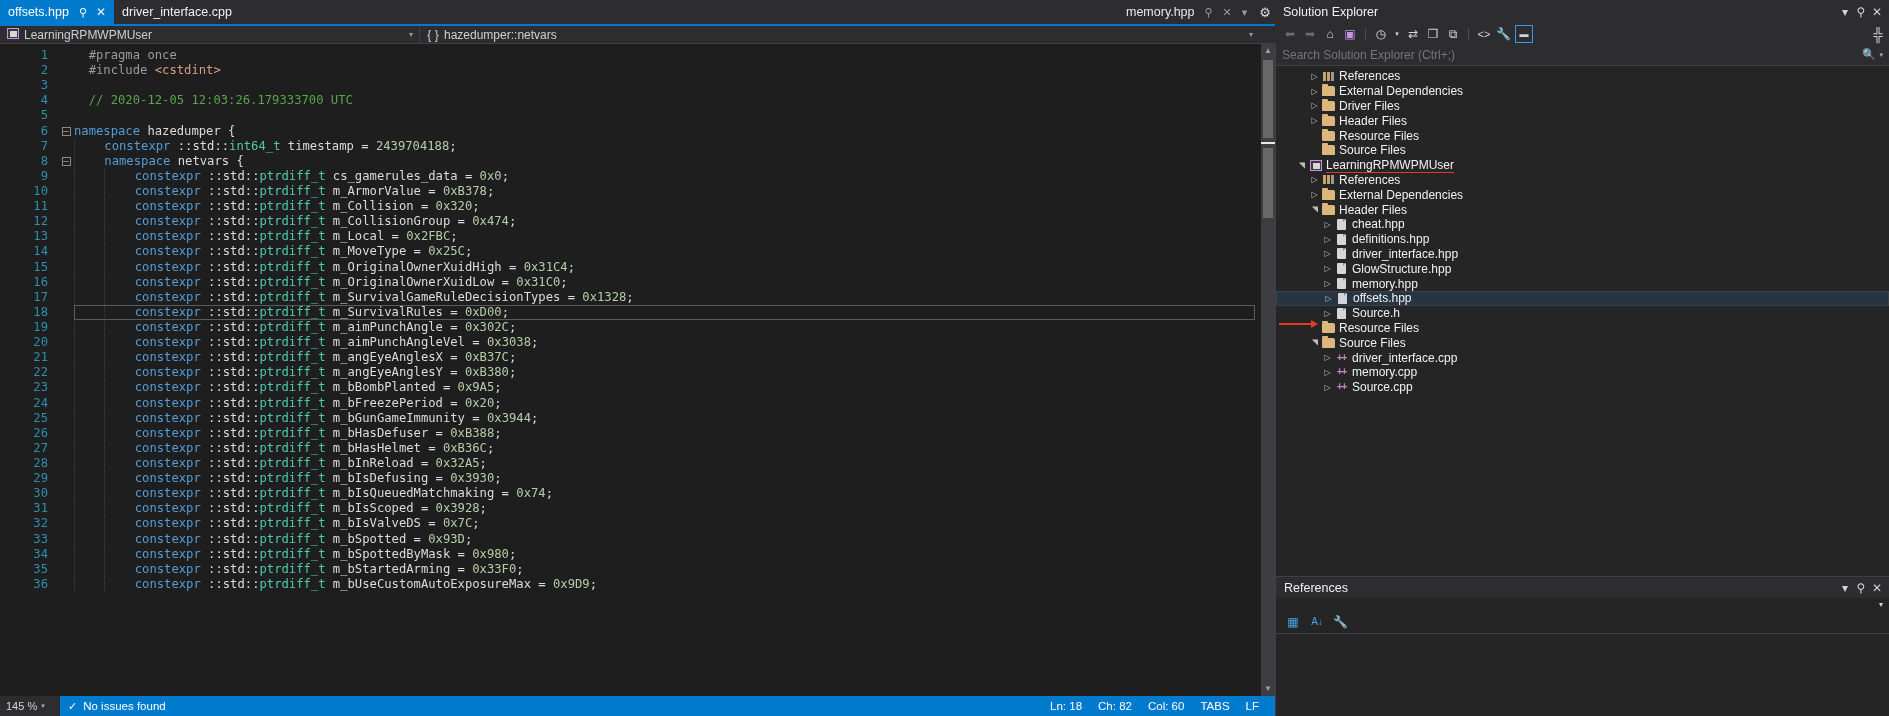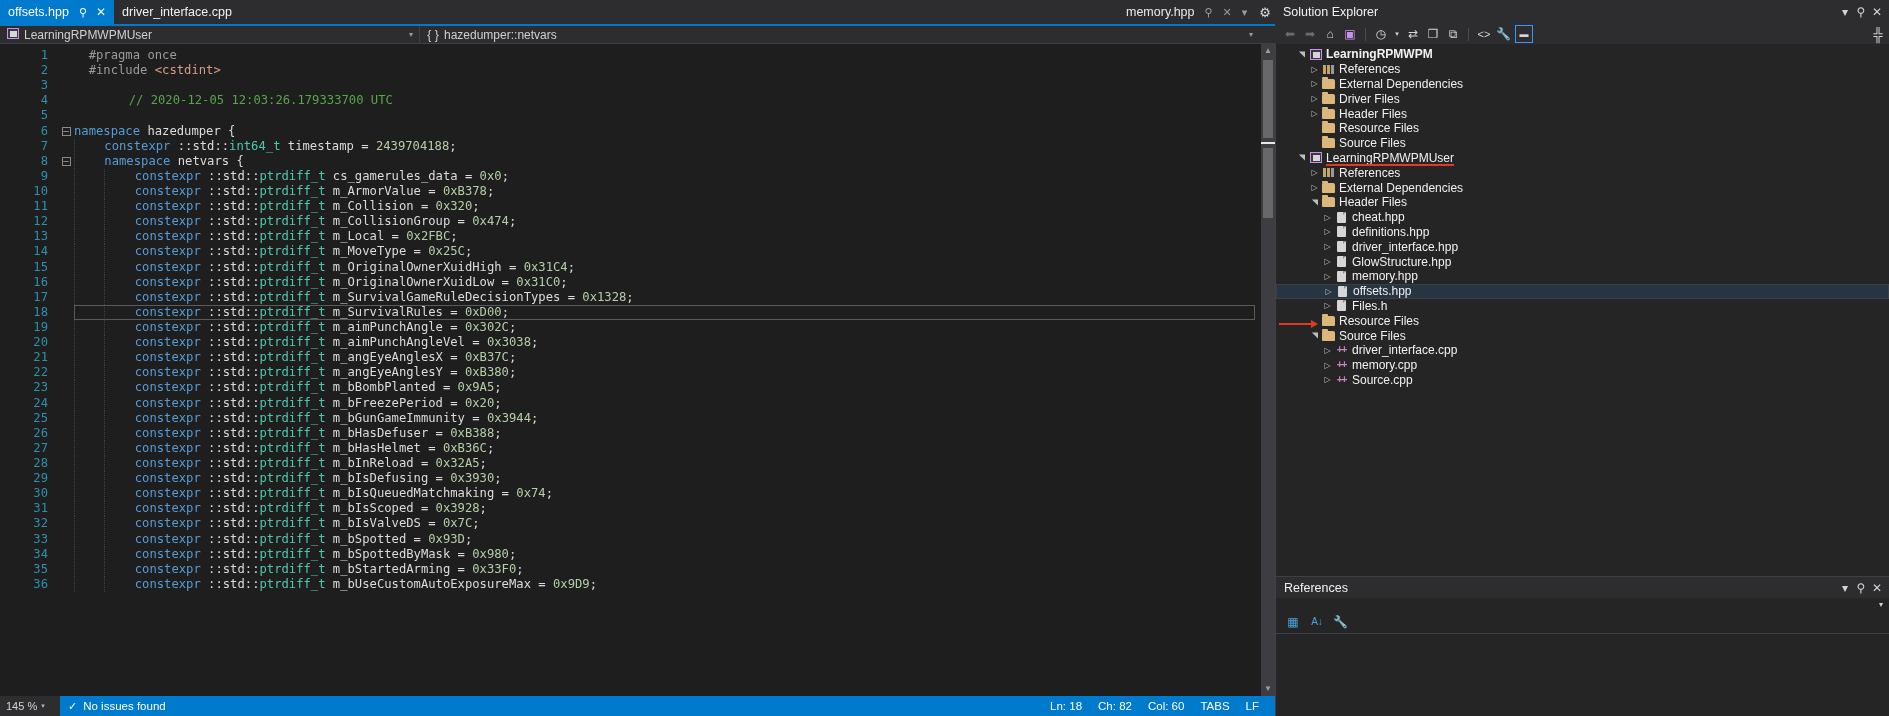--- a/index.html
+++ b/index.html
@@ -52,21 +52,21 @@
   .ln-num{width:58px;text-align:right;padding-right:10px;color:#2b91af;flex:0 0 58px;font-size:12.2px;}
   .fold{width:16px;flex:0 0 16px;text-align:center;color:#9a9a9a;font-size:9px;line-height:1;}
   .codetext{flex:1 1 auto;white-space:pre;}
   .ln-row.current .codetext-wrap{position:absolute;left:74px;right:6px;top:0;bottom:0;border:1px solid #5a5a5a;pointer-events:none;}
   .guide{display:inline-block;width:0;border-left:1px dotted #404040;height:15px;vertical-align:middle;}
 
   .kw{color:#569cd6;}
   .typ{color:#4ec9b0;}
   .id{color:#dcdcdc;}
   .num{color:#b5cea8;}
-  .com{color:#57a64a;margin-left:40px;}
+  .com{color:#57a64a;}
   .pp{color:#9b9b9b;}
   .str{color:#d69d85;}
 
   
   .ed-scroll{width:14px;flex:0 0 14px;background:#3e3e42;position:relative;}
   .ed-scroll .up,.ed-scroll .down{width:14px;height:14px;color:#a0a0a0;font-size:8px;text-align:center;line-height:14px;}
   .ed-thumb{position:absolute;left:2px;width:10px;background:#686868;border-radius:0;}
   .ed-mark{position:absolute;left:0;width:14px;height:2px;background:#e8e8e8;}
 
   .status{height:20px;flex:0 0 20px;background:#007acc;display:flex;align-items:center;color:#fff;font-size:11.5px;}
@@ -264,106 +264,104 @@
         <div class="st-sec">
             <span>TABS</span>
           </div>
         <div class="st-sec" style="padding-right:16px;align-items:center;">
             <span>LF</span>
           </div>
       </div>
     </div>
 
     <div class="se-panel">
+      <div class="se-search">
+        <input value="" placeholder="Search Solution Explorer (Ctrl+;)" style="">
+        <span style="color:#d4d4d4;font-size:11px;">🔍</span>
+        <span style="font-size:7px;color:#b0b0b0;margin-left:3px;">▾</span>
+      </div>
       <div class="se-tree" id="se-tree">
+          <div class="tnode" style="padding-left: 32px;">
+            <span class="tw">▷</span>
+            <span class="ticon">
+              <span class="ref-ico">
+                <i></i>
+                <i></i>
+                <i></i>
+              </span>
+            </span>
+            <span class="tlabel">References</span>
+          </div>
+          <div class="tnode" style="padding-left: 32px;">
+            <span class="tw">▷</span>
+            <span class="ticon">
+              <span class="folder"></span>
+            </span>
+            <span class="tlabel">External Dependencies</span>
+          </div>
+          <div class="tnode" style="padding-left: 32px;">
+            <span class="tw">▷</span>
+            <span class="ticon">
+              <span class="folder"></span>
+            </span>
+            <span class="tlabel">Driver Files</span>
+          </div>
+          <div class="tnode" style="padding-left: 32px;">
+            <span class="tw">▷</span>
+            <span class="ticon">
+              <span class="folder"></span>
+            </span>
+            <span class="tlabel">Header Files</span>
+          </div>
+          <div class="tnode" style="padding-left: 32px;">
+            <span class="tw"></span>
+            <span class="ticon">
+              <span class="folder"></span>
+            </span>
+            <span class="tlabel">Resource Files</span>
+          </div>
+          <div class="tnode" style="padding-left: 32px;">
+            <span class="tw"></span>
+            <span class="ticon">
+              <span class="folder"></span>
+            </span>
+            <span class="tlabel">Source Files</span>
+          </div>
           <div class="tnode" style="padding-left: 19px;">
             <span class="tw" style="transform: rotate(-90deg); display: inline-block;">◢</span>
             <span class="ticon">
               <span class="proj-ico"></span>
             </span>
-            <span class="tlabel bold">LearningRPMWPM</span>
+            <span class="tlabel underline-red">LearningRPMWPMUser</span>
           </div>
           <div class="tnode" style="padding-left: 32px;">
             <span class="tw">▷</span>
             <span class="ticon">
               <span class="ref-ico">
                 <i></i>
                 <i></i>
                 <i></i>
               </span>
             </span>
             <span class="tlabel">References</span>
           </div>
           <div class="tnode" style="padding-left: 32px;">
             <span class="tw">▷</span>
             <span class="ticon">
               <span class="folder"></span>
             </span>
             <span class="tlabel">External Dependencies</span>
           </div>
           <div class="tnode" style="padding-left: 32px;">
-            <span class="tw">▷</span>
-            <span class="ticon">
-              <span class="folder"></span>
-            </span>
-            <span class="tlabel">Driver Files</span>
-          </div>
-          <div class="tnode" style="padding-left: 32px;">
-            <span class="tw">▷</span>
+            <span class="tw" style="transform: rotate(-90deg); display: inline-block;">◢</span>
             <span class="ticon">
               <span class="folder"></span>
             </span>
             <span class="tlabel">Header Files</span>
           </div>
-          <div class="tnode" style="padding-left: 32px;">
-            <span class="tw"></span>
-            <span class="ticon">
-              <span class="folder"></span>
-            </span>
-            <span class="tlabel">Resource Files</span>
-          </div>
-          <div class="tnode" style="padding-left: 32px;">
-            <span class="tw"></span>
-            <span class="ticon">
-              <span class="folder"></span>
-            </span>
-            <span class="tlabel">Source Files</span>
-          </div>
-          <div class="tnode" style="padding-left: 19px;">
-            <span class="tw" style="transform: rotate(-90deg); display: inline-block;">◢</span>
-            <span class="ticon">
-              <span class="proj-ico"></span>
-            </span>
-            <span class="tlabel underline-red">LearningRPMWPMUser</span>
-          </div>
-          <div class="tnode" style="padding-left: 32px;">
-            <span class="tw">▷</span>
-            <span class="ticon">
-              <span class="ref-ico">
-                <i></i>
-                <i></i>
-                <i></i>
-              </span>
-            </span>
-            <span class="tlabel">References</span>
-          </div>
-          <div class="tnode" style="padding-left: 32px;">
-            <span class="tw">▷</span>
-            <span class="ticon">
-              <span class="folder"></span>
-            </span>
-            <span class="tlabel">External Dependencies</span>
-          </div>
-          <div class="tnode" style="padding-left: 32px;">
-            <span class="tw" style="transform: rotate(-90deg); display: inline-block;">◢</span>
-            <span class="ticon">
-              <span class="folder"></span>
-            </span>
-            <span class="tlabel">Header Files</span>
-          </div>
           <div class="tnode" style="padding-left: 45px;">
             <span class="tw">▷</span>
             <span class="ticon">
               <span class="fileico"></span>
             </span>
             <span class="tlabel">cheat.hpp</span>
           </div>
           <div class="tnode" style="padding-left: 45px;">
             <span class="tw">▷</span>
             <span class="ticon">
@@ -397,21 +395,21 @@
             <span class="ticon">
               <span class="fileico"></span>
             </span>
             <span class="tlabel">offsets.hpp</span>
           </div>
           <div class="tnode" style="padding-left: 45px;">
             <span class="tw">▷</span>
             <span class="ticon">
               <span class="fileico"></span>
             </span>
-            <span class="tlabel">Files.h</span>
+            <span class="tlabel">Source.h</span>
           </div>
           <div class="tnode" style="padding-left: 32px;">
             <span class="tw"></span>
             <span class="ticon">
               <span class="folder"></span>
             </span>
             <span class="tlabel">Resource Files</span>
           </div>
           <div class="tnode" style="padding-left: 32px;">
             <span class="tw" style="transform: rotate(-90deg); display: inline-block;">◢</span>

